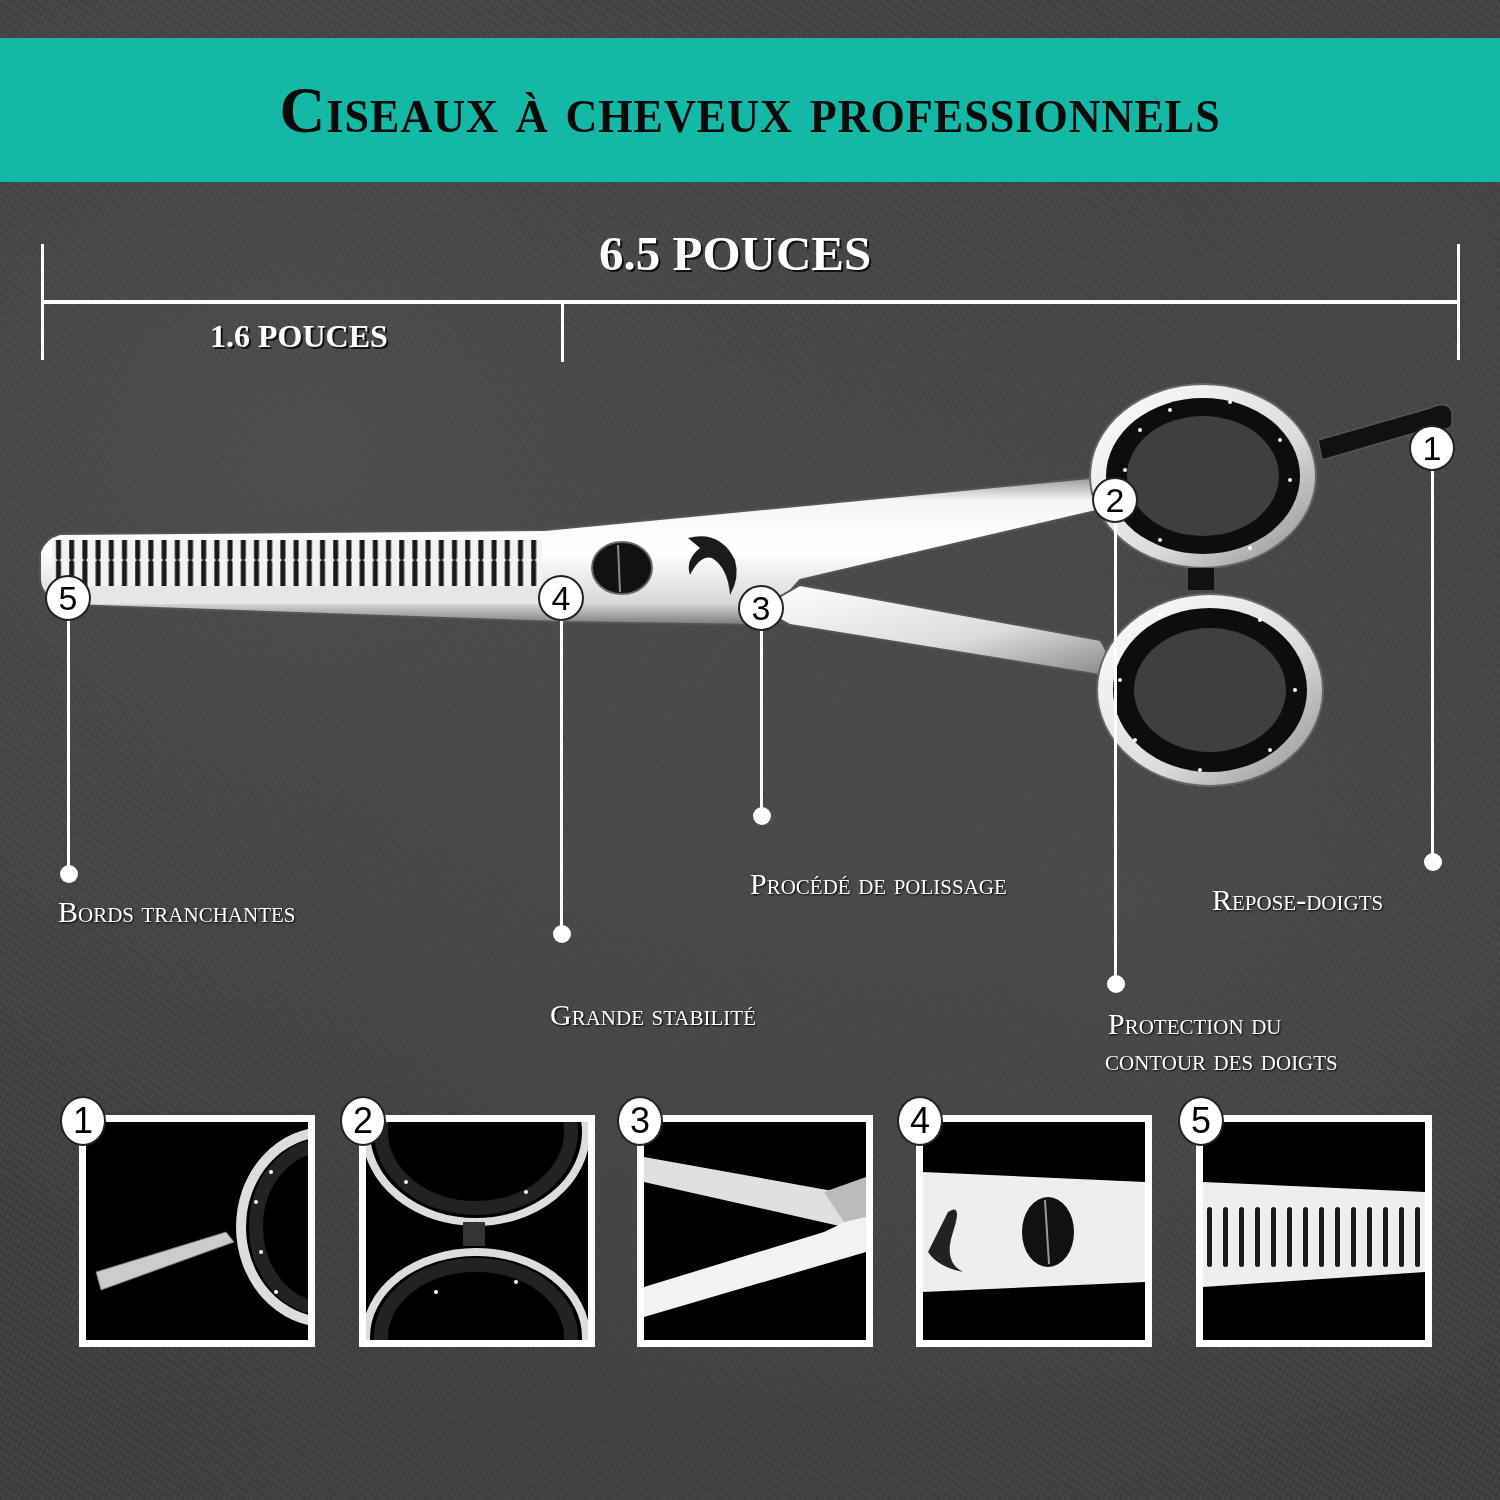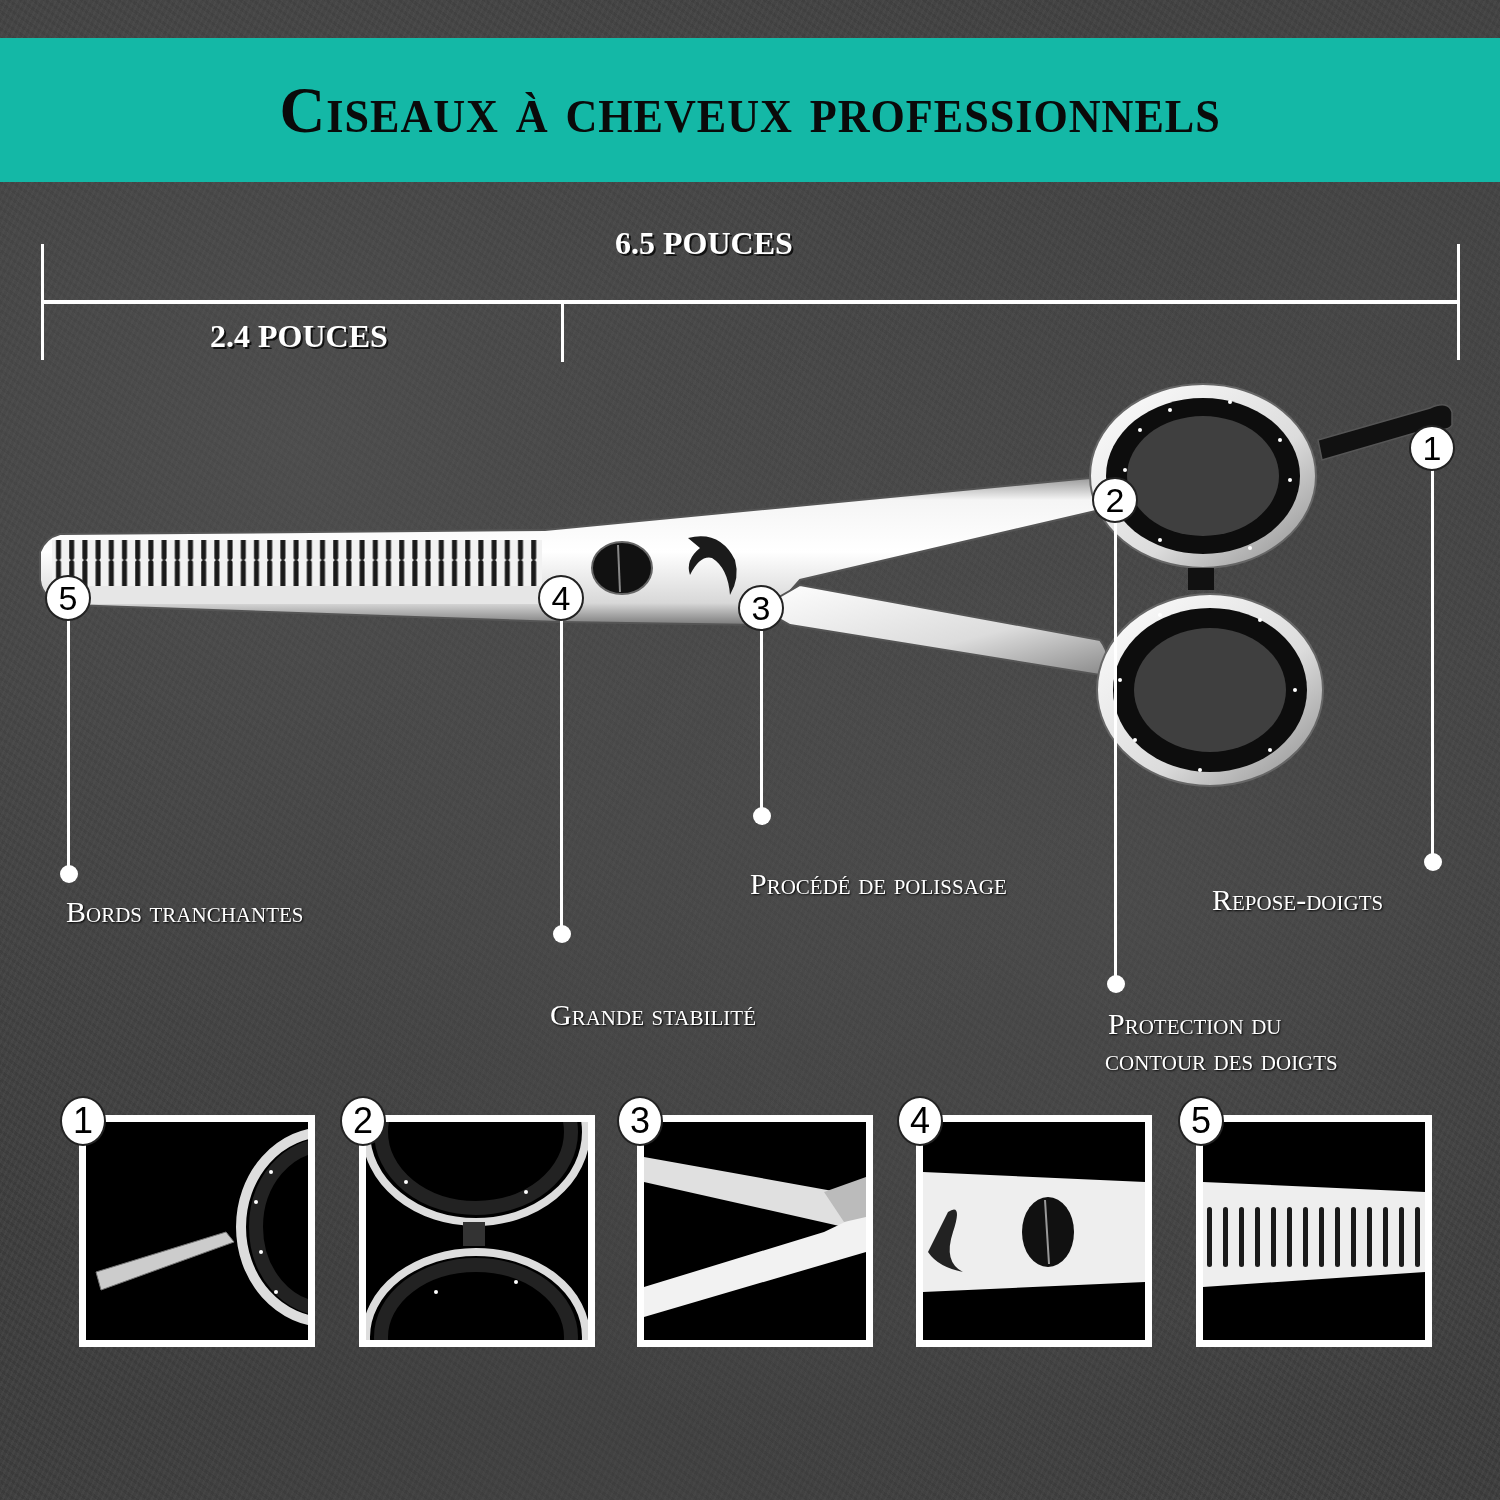--- a/index.html
+++ b/index.html
@@ -29,21 +29,21 @@
     font-size: 66px; font-weight: bold; color: #0a0a0a;
     font-variant: small-caps; letter-spacing: 1px;
     transform: scaleX(0.96);
   }
 
   
   .dim-text {
     position: absolute; font-family: "Liberation Serif", serif; font-weight: bold;
     color: #fff; text-shadow: 2px 2px 0 #111; white-space: nowrap;
   }
-  .dim-total { left: 615px; top: 225px; font-size: 32px; }
+  .dim-total { left: 599px; top: 225px; font-size: 49px; }
   .dim-blade { left: 210px; top: 318px; font-size: 32px; }
   .line { position: absolute; background: #fff; }
 
   
   .scissors { position: absolute; left: 0; top: 0; width: 1500px; height: 1500px; pointer-events: none; }
 
   
   .badge {
     position: absolute; width: 46px; height: 46px; border-radius: 50%;
     background: #fff; color: #000; border: 2px solid #222;
@@ -75,21 +75,21 @@
 
 <div class="banner">
   <h1>Ciseaux à cheveux professionnels</h1>
 </div>
 
 <div class="line" style="left:42px; top:300px; width:1418px; height:4px;"></div>
 <div class="line" style="left:41px; top:244px; width:3px; height:116px;"></div>
 <div class="line" style="left:1457px; top:244px; width:3px; height:116px;"></div>
 <div class="line" style="left:561px; top:302px; width:3px; height:60px;"></div>
 <div class="dim-text dim-total">6.5 POUCES</div>
-<div class="dim-text dim-blade">2.4 POUCES</div>
+<div class="dim-text dim-blade">1.6 POUCES</div>
 
 <svg class="scissors" viewBox="0 0 1500 1500">
   <defs>
     <linearGradient id="steel" x1="0" y1="0" x2="0" y2="1">
       <stop offset="0" stop-color="#9a9a9a"></stop>
       <stop offset="0.15" stop-color="#f5f5f5"></stop>
       <stop offset="0.5" stop-color="#ffffff"></stop>
       <stop offset="0.85" stop-color="#d8d8d8"></stop>
       <stop offset="1" stop-color="#7a7a7a"></stop>
     </linearGradient>
@@ -163,21 +163,21 @@
 <div class="badge" style="left:1092px; top:477px;">2</div>
 <div class="badge" style="left:738px; top:585px;">3</div>
 <div class="badge" style="left:538px; top:575px;">4</div>
 <div class="badge" style="left:45px; top:575px;">5</div>
 
 <div class="callout-label" style="left:1212px; top:882px;text-align:right;">Repose-doigts</div>
 <div class="callout-label" style="left:1108px; top:1006px;">Protection du</div>
 <div class="callout-label" style="left:1105px; top:1042px;">contour des doigts</div>
 <div class="callout-label" style="left:750px; top:836px;margin-top:30px;">Procédé de polissage</div>
 <div class="callout-label" style="left:550px; top:956px;margin-top:41px;">Grande stabilité</div>
-<div class="callout-label" style="left:66px; top:894px;">Bords tranchantes</div>
+<div class="callout-label" style="left:58px; top:894px;">Bords tranchantes</div>
 
 <div class="thumb-badge" style="left:60px;">1</div>
 <div class="thumb" style="left:79px;">
   <svg viewBox="0 0 222 218">
     <ellipse cx="240" cy="105" rx="85" ry="95" fill="none" stroke="#ddd" stroke-width="10"></ellipse>
     <ellipse cx="240" cy="105" rx="70" ry="82" fill="none" stroke="#222" stroke-width="14"></ellipse>
     <path d="M10 150 L 140 110 L 148 120 L 15 168 Z" fill="#ccc" stroke="#777"></path>
     <g fill="#fff">
         <circle cx="170" cy="80" r="2"></circle>
         <circle cx="175" cy="130" r="2"></circle>

